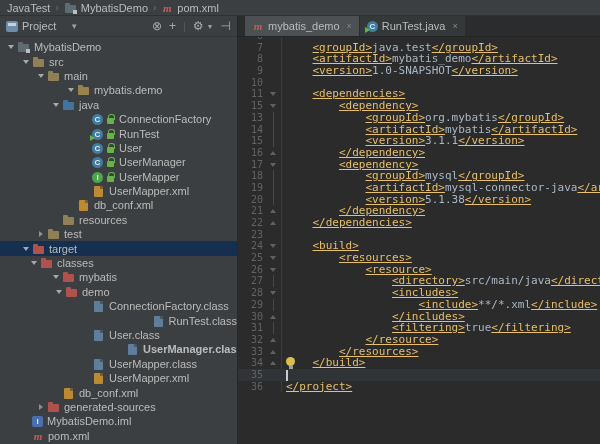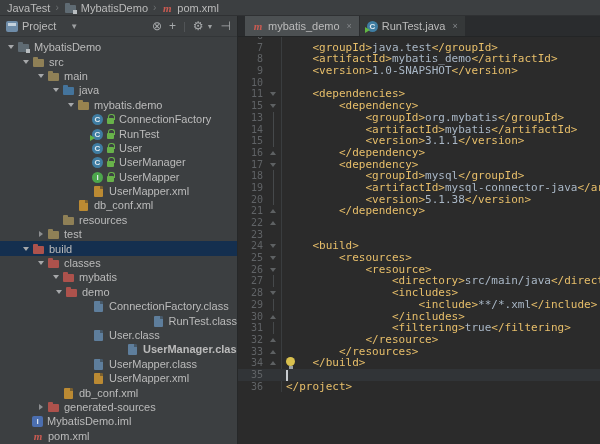--- a/index.html
+++ b/index.html
@@ -97,21 +97,21 @@
   .ln { width:27px; flex:none; text-align:right; color:#606366; font-size:10px; padding-right:2px; }
   .fold { width:15px; flex:none; position:relative; margin-left:2px; border-right:1px solid #3A3D3F; }
   .fm-s { position:absolute; left:3px; top:4px; width:0; height:0;
           border-left:3.5px solid transparent; border-right:3.5px solid transparent;
           border-top:4px solid #5E6163; }
   .fm-e { position:absolute; left:3px; top:4px; width:0; height:0;
           border-left:3.5px solid transparent; border-right:3.5px solid transparent;
           border-bottom:4px solid #5E6163; }
   .fm-l { position:absolute; left:6px; top:0; bottom:0; width:1px; background:#46494B; }
   .code-text { padding-left:4px; color:#A9B7C6; }
-  .tag { color:#E8BF6A; }
+  .tag { color:#E8BF6A;text-decoration:underline; }
   .caret { display:inline-block; width:1.5px; height:11px; background:#C8CCD0;
            vertical-align:text-bottom; }
   .bulb { position:absolute; left:48px; top:0; width:9px; height:9px;
           background:#D9C04E; border-radius:50%; }
   .bulb::after { content:''; position:absolute; left:2.5px; top:9px; width:4px; height:2.5px;
                  background:#9AA0A3; }
 </style>
 </head>
 <body>
 
@@ -168,34 +168,34 @@
             <span class="ic fold-ic folder"></span>
             <span class="tree-label">src</span>
           </div>
           <div class="tree-row" style="padding-left: 34px;">
             <span class="tw">
               <span class="arr-open"></span>
             </span>
             <span class="ic fold-ic folder"></span>
             <span class="tree-label">main</span>
           </div>
+          <div class="tree-row" style="padding-left: 64px;">
+            <span class="tw">
+              <span class="arr-open"></span>
+            </span>
+            <span class="ic fold-ic pkg"></span>
+            <span class="tree-label">mybatis.demo</span>
+          </div>
           <div class="tree-row" style="padding-left: 49px;">
             <span class="tw">
               <span class="arr-open"></span>
             </span>
             <span class="ic fold-ic src"></span>
             <span class="tree-label">java</span>
           </div>
-          <div class="tree-row" style="padding-left: 64px;">
-            <span class="tw">
-              <span class="arr-open"></span>
-            </span>
-            <span class="ic fold-ic pkg"></span>
-            <span class="tree-label">mybatis.demo</span>
-          </div>
           <div class="tree-row" style="padding-left: 79px;">
             <span class="tw"></span>
             <span class="circ cls">C</span>
             <span class="lock"></span>
             <span class="tree-label">ConnectionFactory</span>
           </div>
           <div class="tree-row" style="padding-left: 79px;">
             <span class="tw"></span>
             <span class="circ run">C<i></i></span>
             <span class="lock"></span>
@@ -239,23 +239,23 @@
               <span class="arr-closed"></span>
             </span>
             <span class="ic fold-ic folder"></span>
             <span class="tree-label">test</span>
           </div>
           <div class="tree-row selected" style="padding-left: 19px;">
             <span class="tw">
               <span class="arr-open"></span>
             </span>
             <span class="ic fold-ic excl"></span>
-            <span class="tree-label">build</span>
-          </div>
-          <div class="tree-row" style="padding-left: 34px;">
+            <span class="tree-label">target</span>
+          </div>
+          <div class="tree-row" style="padding-left: 27px;">
             <span class="tw">
               <span class="arr-open"></span>
             </span>
             <span class="ic fold-ic excl"></span>
             <span class="tree-label">classes</span>
           </div>
           <div class="tree-row" style="padding-left: 49px;">
             <span class="tw">
               <span class="arr-open"></span>
             </span>
@@ -347,21 +347,21 @@
           <div class="code-line"><span class="ln">15</span><span class="fold"><span class="fm-s"></span></span><span class="code-text"><span>        </span><span class="tag">&lt;dependency&gt;</span></span></div>
           <div class="code-line"><span class="ln">13</span><span class="fold"><span class="fm-l"></span></span><span class="code-text"><span>            </span><span class="tag">&lt;groupId&gt;</span><span>org.mybatis</span><span class="tag">&lt;/groupId&gt;</span></span></div>
           <div class="code-line"><span class="ln">14</span><span class="fold"><span class="fm-l"></span></span><span class="code-text"><span>            </span><span class="tag">&lt;artifactId&gt;</span><span>mybatis</span><span class="tag">&lt;/artifactId&gt;</span></span></div>
           <div class="code-line"><span class="ln">15</span><span class="fold"><span class="fm-l"></span></span><span class="code-text"><span>            </span><span class="tag">&lt;version&gt;</span><span>3.1.1</span><span class="tag">&lt;/version&gt;</span></span></div>
           <div class="code-line"><span class="ln">16</span><span class="fold"><span class="fm-e"></span></span><span class="code-text"><span>        </span><span class="tag">&lt;/dependency&gt;</span></span></div>
           <div class="code-line"><span class="ln">17</span><span class="fold"><span class="fm-s"></span></span><span class="code-text"><span>        </span><span class="tag">&lt;dependency&gt;</span></span></div>
           <div class="code-line"><span class="ln">18</span><span class="fold"><span class="fm-l"></span></span><span class="code-text"><span>            </span><span class="tag">&lt;groupId&gt;</span><span>mysql</span><span class="tag">&lt;/groupId&gt;</span></span></div>
           <div class="code-line"><span class="ln">19</span><span class="fold"><span class="fm-l"></span></span><span class="code-text"><span>            </span><span class="tag">&lt;artifactId&gt;</span><span>mysql-connector-java</span><span class="tag">&lt;/artifactId&gt;</span></span></div>
           <div class="code-line"><span class="ln">20</span><span class="fold"><span class="fm-l"></span></span><span class="code-text"><span>            </span><span class="tag">&lt;version&gt;</span><span>5.1.38</span><span class="tag">&lt;/version&gt;</span></span></div>
           <div class="code-line"><span class="ln">21</span><span class="fold"><span class="fm-e"></span></span><span class="code-text"><span>        </span><span class="tag">&lt;/dependency&gt;</span></span></div>
-          <div class="code-line"><span class="ln">22</span><span class="fold"><span class="fm-e"></span></span><span class="code-text"><span>    </span></span></div>
+          <div class="code-line"><span class="ln">22</span><span class="fold"><span class="fm-e"></span></span><span class="code-text"><span>    </span><span class="tag">&lt;/dependencies&gt;</span></span></div>
           <div class="code-line"><span class="ln">23</span><span class="fold"></span><span class="code-text"></span></div>
           <div class="code-line"><span class="ln">24</span><span class="fold"><span class="fm-s"></span></span><span class="code-text"><span>    </span><span class="tag">&lt;build&gt;</span></span></div>
           <div class="code-line"><span class="ln">25</span><span class="fold"><span class="fm-s"></span></span><span class="code-text"><span>        </span><span class="tag">&lt;resources&gt;</span></span></div>
           <div class="code-line"><span class="ln">26</span><span class="fold"><span class="fm-s"></span></span><span class="code-text"><span>            </span><span class="tag">&lt;resource&gt;</span></span></div>
           <div class="code-line"><span class="ln">27</span><span class="fold"><span class="fm-l"></span></span><span class="code-text"><span>                </span><span class="tag">&lt;directory&gt;</span><span>src/main/java</span><span class="tag">&lt;/directory&gt;</span></span></div>
           <div class="code-line"><span class="ln">28</span><span class="fold"><span class="fm-s"></span></span><span class="code-text"><span>                </span><span class="tag">&lt;includes&gt;</span></span></div>
           <div class="code-line"><span class="ln">29</span><span class="fold"><span class="fm-l"></span></span><span class="code-text"><span>                    </span><span class="tag">&lt;include&gt;</span><span>**/*.xml</span><span class="tag">&lt;/include&gt;</span></span></div>
           <div class="code-line"><span class="ln">30</span><span class="fold"><span class="fm-e"></span></span><span class="code-text"><span>                </span><span class="tag">&lt;/includes&gt;</span></span></div>
           <div class="code-line"><span class="ln">31</span><span class="fold"><span class="fm-l"></span></span><span class="code-text"><span>                </span><span class="tag">&lt;filtering&gt;</span><span>true</span><span class="tag">&lt;/filtering&gt;</span></span></div>
           <div class="code-line"><span class="ln">32</span><span class="fold"><span class="fm-e"></span></span><span class="code-text"><span>            </span><span class="tag">&lt;/resource&gt;</span></span></div>

